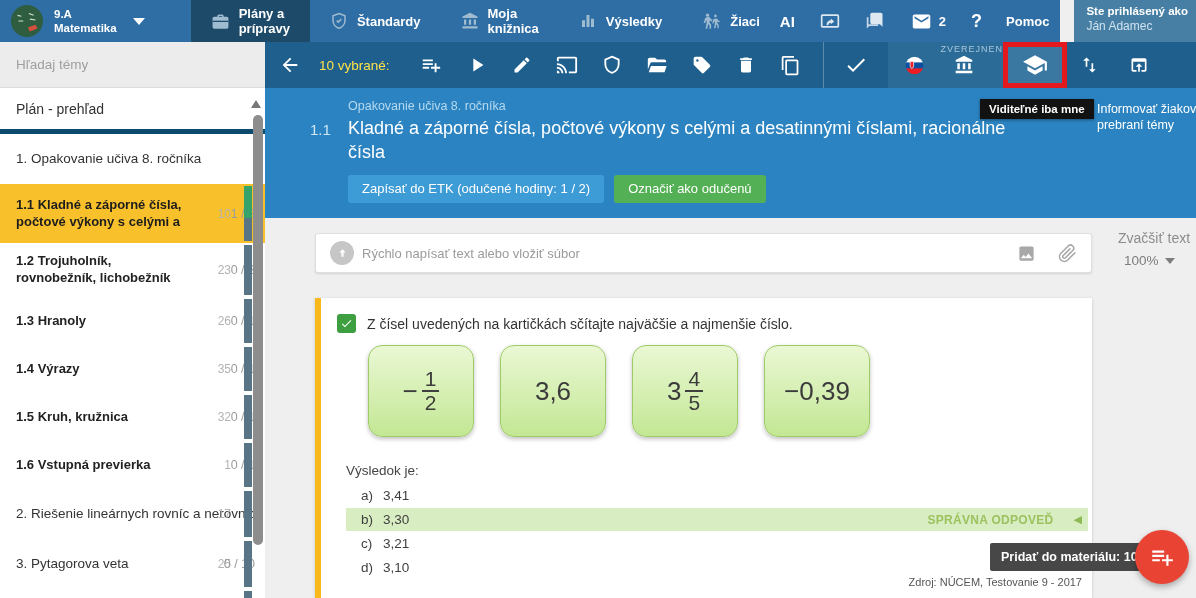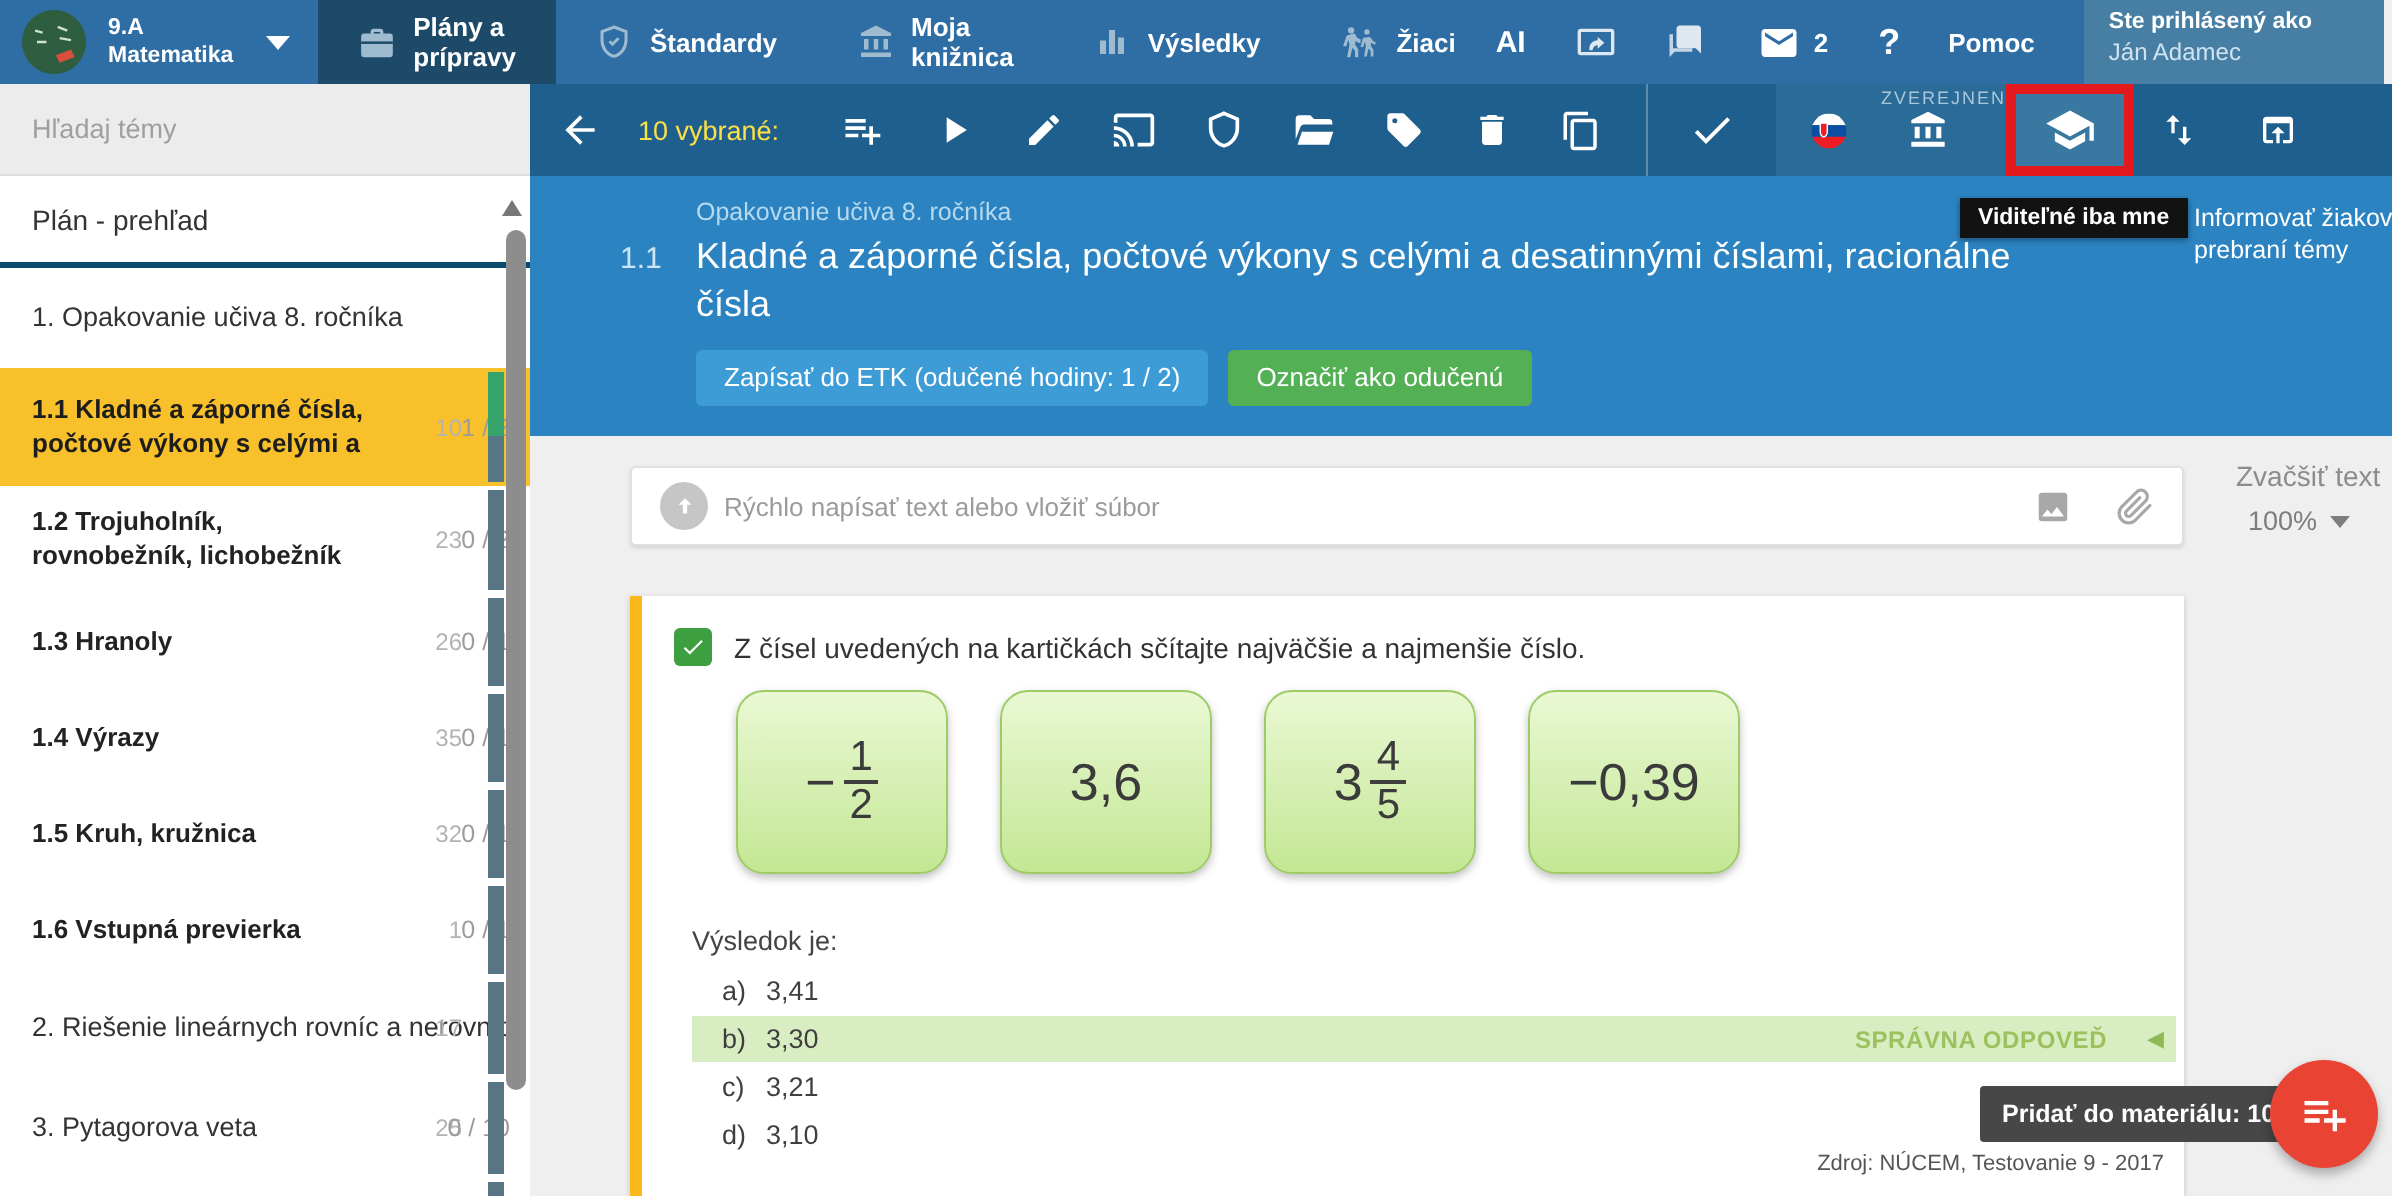--- a/index.html
+++ b/index.html
@@ -9,38 +9,38 @@
 .i svg { display:block; }
 
 
 .topbar { position:absolute; left:0; top:0; width:1060px; height:42px; background:#2f6ea5; display:flex; align-items:center; z-index:10; }
 .classbox { display:flex; align-items:center; gap:10px; padding:0 14px 0 10px; height:42px; cursor:pointer; }
 .class-lines { color:#fff; font-size:11.5px; font-weight:bold; line-height:1.25; }
 .caret { width:0; height:0; border-left:6px solid transparent; border-right:6px solid transparent; border-top:7px solid #fff; margin-left:6px; }
 .tabs { display:flex; height:42px; }
 .tab { display:flex; align-items:center; gap:9px; padding:0 20px; color:#fff; font-size:13px; font-weight:bold; cursor:pointer; }
 .tab .i { color:#9fbbd0; }
-.tab.active { background:#1d4a69; }
+.tab.active { background:#1d4a69;margin-left:32px; }
 .top-right { margin-left:auto; display:flex; align-items:center; gap:25px; height:42px; }
 .ai-label { color:#fff; font-weight:bold; font-size:15px; }
 .top-right .i { color:#dde8f1; }
 .mail-wrap { display:flex; align-items:center; gap:7px; color:#fff; font-weight:bold; font-size:13px; }
 .help-wrap { display:flex; align-items:center; gap:8px; color:#fff; font-weight:bold; }
 .help-q { font-size:18px; }
 .help-label { font-size:13px;margin-left:16px; }
 .userbox { height:42px; background:#477fa4; padding:5px 12px 4px 12px; min-width:150px; cursor:pointer; }
 .userbox .l1 { color:#fff; font-size:11.5px; font-weight:bold; }
 .userbox .l2 { color:#cfe2f0; font-size:12px; margin-top:2px; }
 
 
 .sidebar { position:absolute; left:0; top:42px; width:265px; height:556px; background:#fff; z-index:5; }
 .sb-search { height:46px; background:#ececec; border-bottom:1px solid #dcdcdc; display:flex; align-items:center; padding:0 16px; }
 .sb-search input { border:none; outline:none; background:transparent; font-family:inherit; font-size:13.5px; color:#555; width:100%; }
 .sb-search input::placeholder { color:#9f9f9f; }
-.sb-plan { height:46px; display:flex; align-items:center; padding:0 16px; font-size:14px; color:#333; border-bottom:3px solid #0c4a6e; cursor:pointer; }
+.sb-plan { height:46px; display:flex; align-items:center; padding:0 16px; font-size:14px; color:#333; border-bottom:5px solid #0c4a6e; cursor:pointer; }
 .sb-list { position:relative; }
 .sb-item { position:relative; display:flex; align-items:center; padding-left:16px; cursor:pointer; background:#fff; }
 .sb-item.section { height:50px; font-size:13.5px; color:#333; }
 .sb-item.sub { height:48px; font-size:13px; font-weight:bold; color:#222; }
 .sb-item.sub.two { height:54px; }
 .sb-item.sub.active { height:59px; background:#f8c12b; color:#1d1d1d; }
 .sb-label { width:178px; line-height:1.3; white-space:normal; }
 .sb-item.section .sb-label { width:205px; white-space:nowrap; overflow:visible; }
 .sb-count { position:absolute; right:34px; width:34px; text-align:right; color:#b3b3b3; font-size:12px; font-weight:normal; }
 .sb-prog { position:absolute; right:10px; width:40px; text-align:right; color:#9c9c9c; font-size:12.5px; font-weight:normal; }

